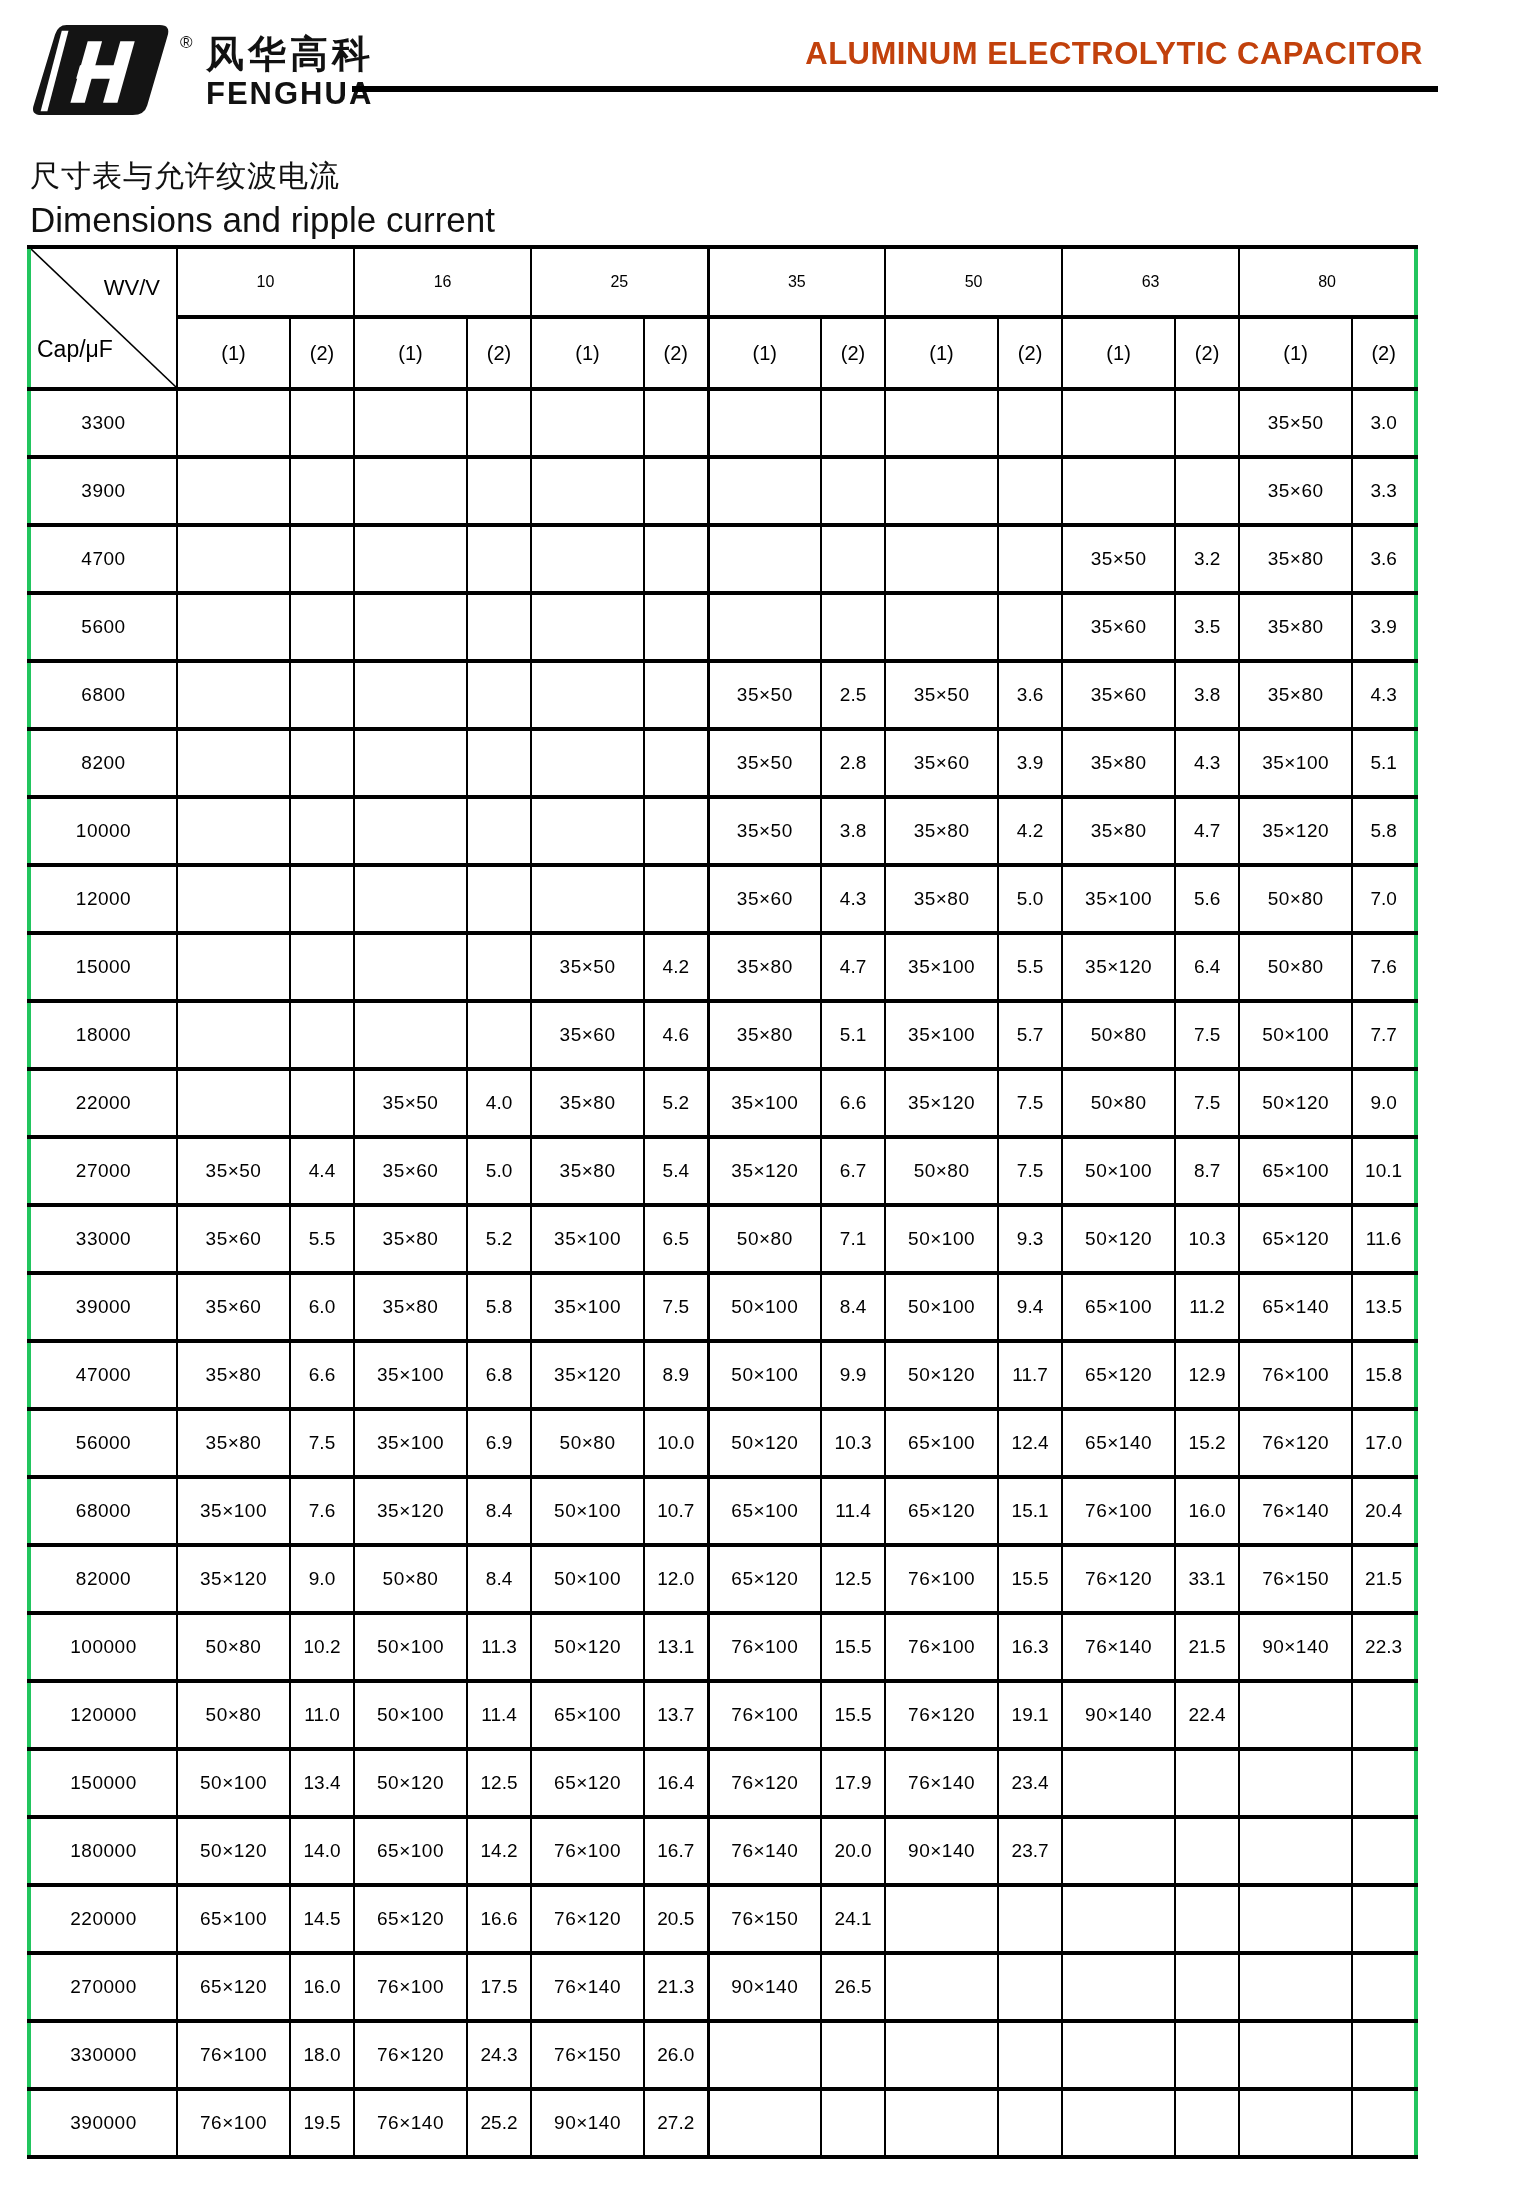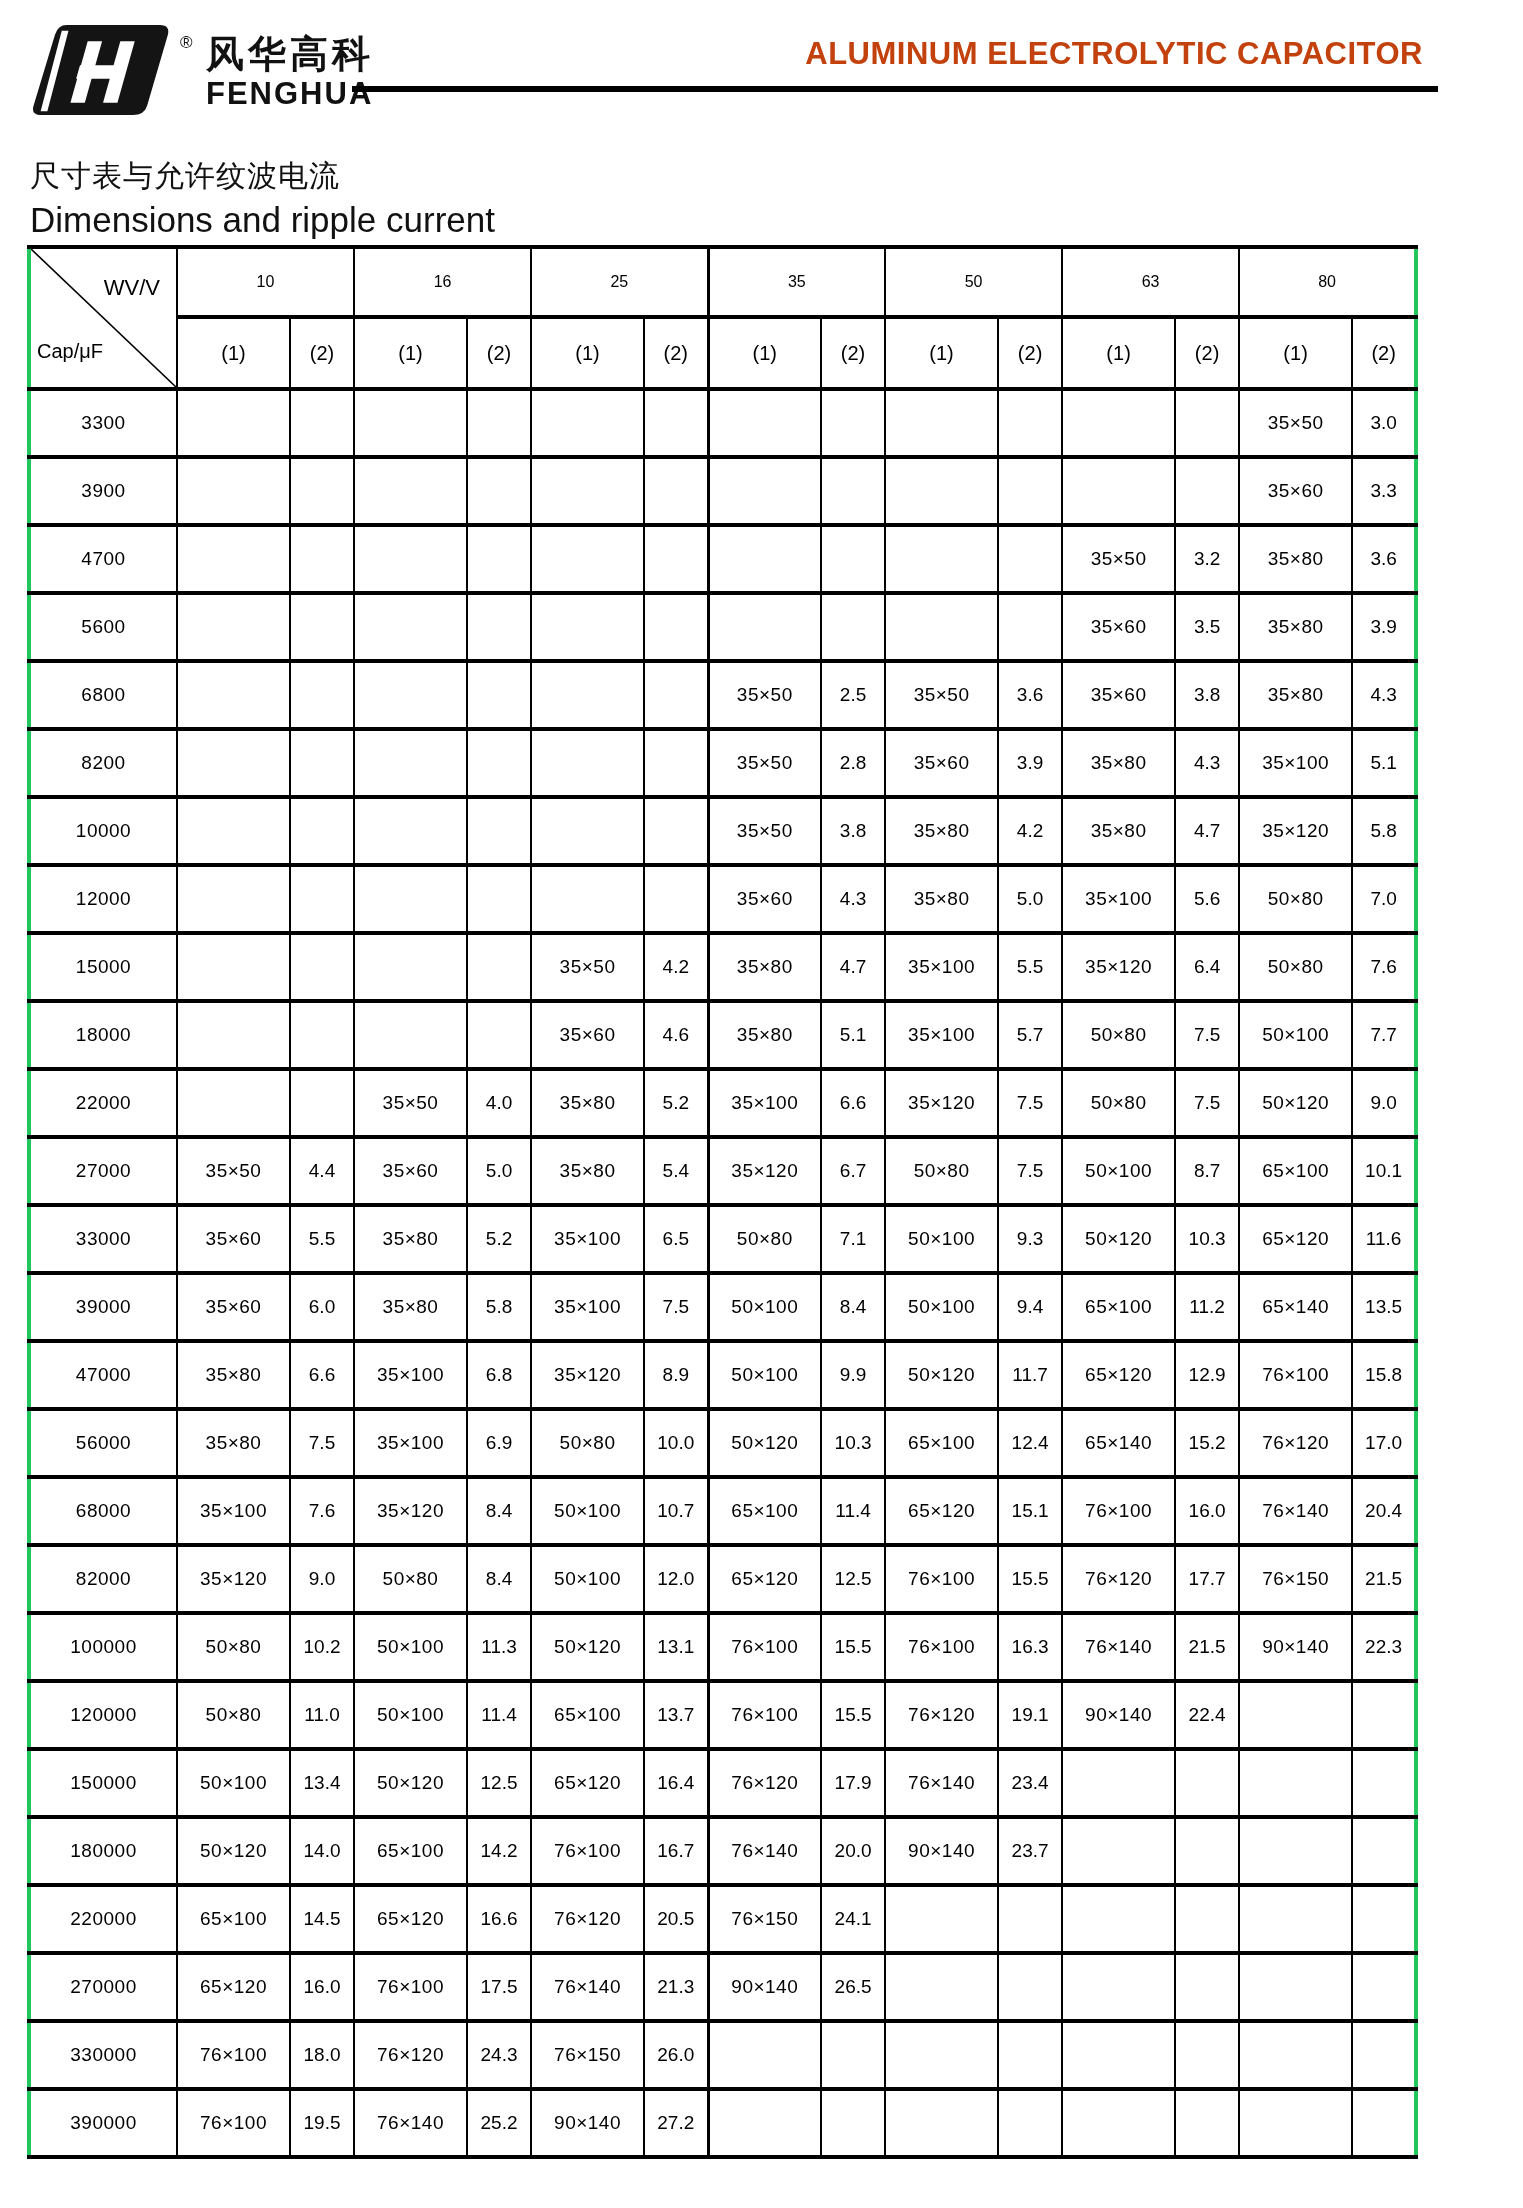--- a/index.html
+++ b/index.html
@@ -52,21 +52,21 @@
   tbody tr{height:68px;}
   td.v-cell{font-size:16px;}
   td.sub-cell{font-size:20px;}
   td.cap-cell{font-size:19px;letter-spacing:0.5px;}
   td.dim-cell{letter-spacing:0.5px;}
   td.grp-thick{border-left-width:3px;}
   
   td.diag{position:relative;padding:0;}
   td.diag svg{position:absolute;left:0;top:0;width:100%;height:100%;display:block;}
   .wvv{position:absolute;top:26px;right:16px;font-size:22px;}
-  .capuf{position:absolute;bottom:24px;left:6px;font-size:20px;}
+  .capuf{position:absolute;bottom:24px;left:6px;font-size:23px;}
 </style>
 </head>
 <body>
 
 <div class="page">
 
   <div class="brand">
     <div class="logo-mark">
       <svg viewBox="0 0 150 100" width="148" height="96" aria-hidden="true">
         <path d="M36 3 H133 Q145 3 141 15 L120 87 Q117 97 105 97 H10 Q-2 97 2 86 L24 13 Q27 3 36 3 Z" fill="#141414"></path>
@@ -438,21 +438,21 @@
             <td class="cur-cell">9.0</td>
             <td class="dim-cell">50×80</td>
             <td class="cur-cell">8.4</td>
             <td class="dim-cell">50×100</td>
             <td class="cur-cell">12.0</td>
             <td class="dim-cell grp-thick">65×120</td>
             <td class="cur-cell">12.5</td>
             <td class="dim-cell">76×100</td>
             <td class="cur-cell">15.5</td>
             <td class="dim-cell">76×120</td>
-            <td class="cur-cell">17.7</td>
+            <td class="cur-cell">33.1</td>
             <td class="dim-cell">76×150</td>
             <td class="cur-cell">21.5</td>
           </tr>
           <tr>
             <td class="cap-cell">100000</td>
             <td class="dim-cell">50×80</td>
             <td class="cur-cell">10.2</td>
             <td class="dim-cell">50×100</td>
             <td class="cur-cell">11.3</td>
             <td class="dim-cell">50×120</td>

